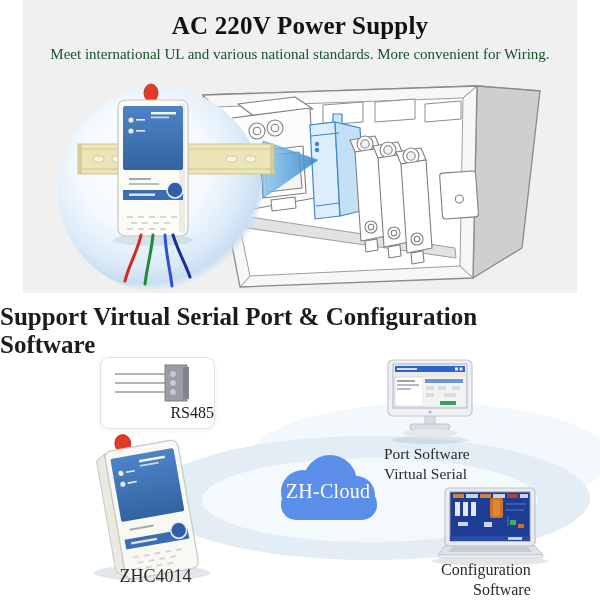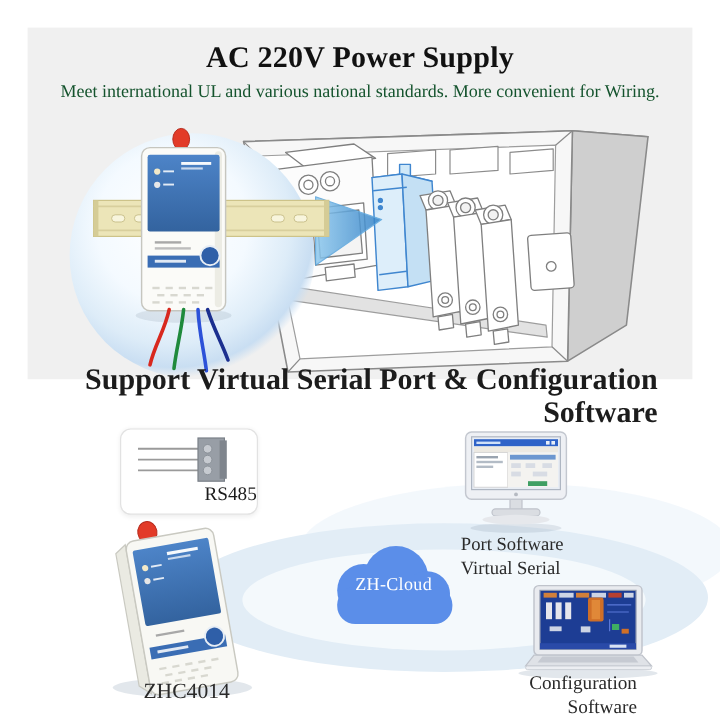--- a/index.html
+++ b/index.html
@@ -1,42 +1,42 @@
 <!DOCTYPE html>
 <html><head>
 <meta charset="utf-8">
 <style>
   html,body{margin:0;padding:0;background:#ffffff;}
   .page{position:relative;width:600px;height:600px;background:#ffffff;overflow:hidden;
         font-family:"Liberation Serif","DejaVu Serif",serif;}
 
   
-  .top-panel{position:absolute;left:23px;top:0;width:554px;height:293px;background:#f0f0f0;margin-top:23px;}
+  .top-panel{position:absolute;left:23px;top:0;width:554px;height:293px;background:#f0f0f0;}
   .h1{position:absolute;left:0;top:12px;width:100%;text-align:center;
       font-size:25px;font-weight:bold;color:#111;letter-spacing:.2px;}
   .sub{position:absolute;left:0;top:46px;width:100%;text-align:center;
        font-size:15px;color:#14532d;}
   .top-art{position:absolute;left:0;top:78px;width:554px;height:215px;}
 
   
-  .h2{position:absolute;left:0;top:303px;width:548px;text-align:right;
+  .h2{position:absolute;left:0;top:303px;width:548px;text-align:left;
       font-size:25px;font-weight:bold;color:#1c1c1c;}
   .bottom-art{position:absolute;left:0;top:340px;width:600px;height:260px;}
 
   .rs485-card{position:absolute;left:100px;top:357px;width:113px;height:70px;
               background:#ffffff;border:1px solid #e2e2e2;border-radius:9px;
               box-shadow:0 1px 4px rgba(0,0,0,.07);}
   .rs485-icon{position:absolute;left:0;top:4px;width:113px;height:42px;}
   .rs485-label{position:absolute;left:0;bottom:6px;width:100%;text-align:right;
                font-size:16px;color:#1c1c1c;}
 
   .label{position:absolute;color:#2a2a2a;}
   .zhc-label{left:108px;top:566px;width:95px;text-align:center;font-size:18px;}
   .cloud-label{left:276px;top:480px;width:104px;text-align:center;
-               font-size:15px;color:#ffffff;letter-spacing:.3px;}
+               font-size:20px;color:#ffffff;letter-spacing:.3px;}
   .vsp-label{left:384px;top:444px;font-size:15.5px;line-height:19.5px;}
   .config-label{left:441px;top:560px;font-size:16px;line-height:20px;text-align:right;}
   .label span{display:block;}
 </style>
 </head>
 <body>
 
 <div class="page">
 
   <div class="top-panel">

